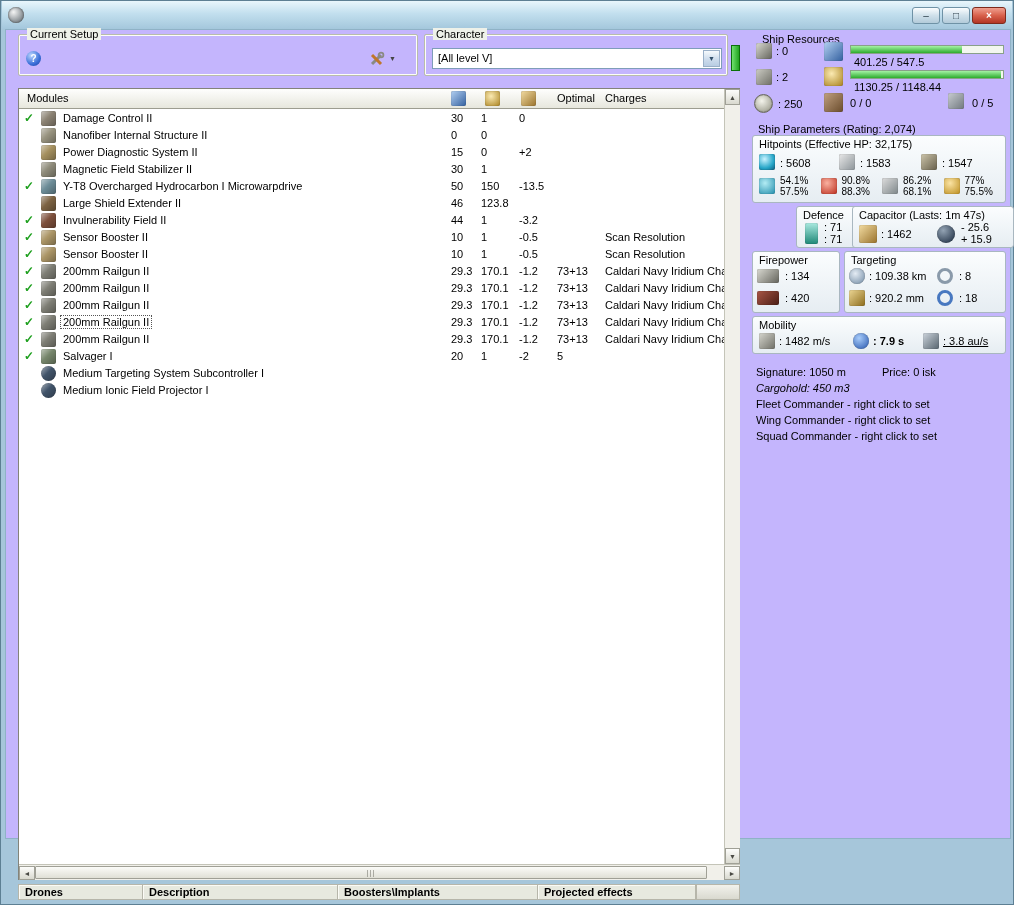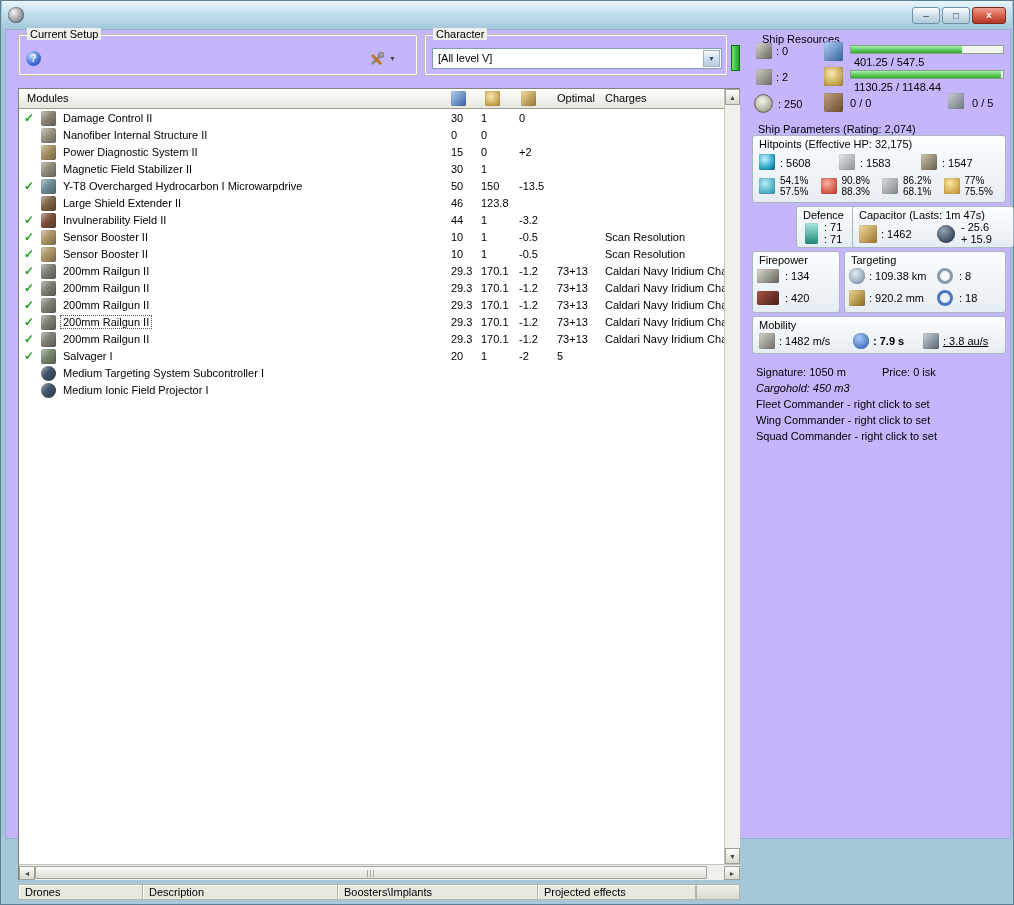--- a/index.html
+++ b/index.html
@@ -63,21 +63,21 @@
   #vscroll{position:absolute;left:705px;top:0;width:16px;height:775px;background:#f1f0ea;border-left:1px solid #c4c4b8;}
   #hscroll{position:absolute;left:0;top:775px;width:721px;height:16px;background:#f1f0ea;border-top:1px solid #c4c4b8;}
   #hthumb{position:absolute;left:16px;top:1px;width:672px;height:13px;border:1px solid #a0a096;border-radius:1px;
     background:linear-gradient(#fbfbf8,#e0e0d6);display:flex;align-items:center;justify-content:center;
     font-size:8px;color:#8a8a80;letter-spacing:1px;}
 
   
   #footerbar{position:absolute;left:12px;top:854px;width:722px;height:16px;display:flex;
     background:#e7e9df;border:1px solid #b6b6aa;}
   .fsec{height:100%;padding:1px 0 0 6px;font-size:11px;border-right:1px solid #b6b6aa;
-    box-shadow:inset 1px 1px 0 #fbfbf6;white-space:nowrap;overflow:hidden;}
+    box-shadow:inset 1px 1px 0 #fbfbf6;white-space:nowrap;overflow:hidden;font-weight:bold;}
   #footerbtn{margin-left:auto;width:44px;height:100%;border-left:1px solid #b6b6aa;
     background:linear-gradient(#f2f2ec,#d9d9cf);color:#9a9a90;font-size:10px;text-align:center;}
 
   
   #right{position:absolute;left:744px;top:0;width:260px;height:871px;}
   .stat{position:absolute;font-size:11px;white-space:nowrap;}
   .sicon{position:absolute;width:16px;height:16px;border-radius:2px;box-shadow:inset 0 0 1px rgba(0,0,0,.5);}
   .round{border-radius:50% !important;}
 
   .i-turret{background:linear-gradient(135deg,#d9d9d1,#63635b);}

